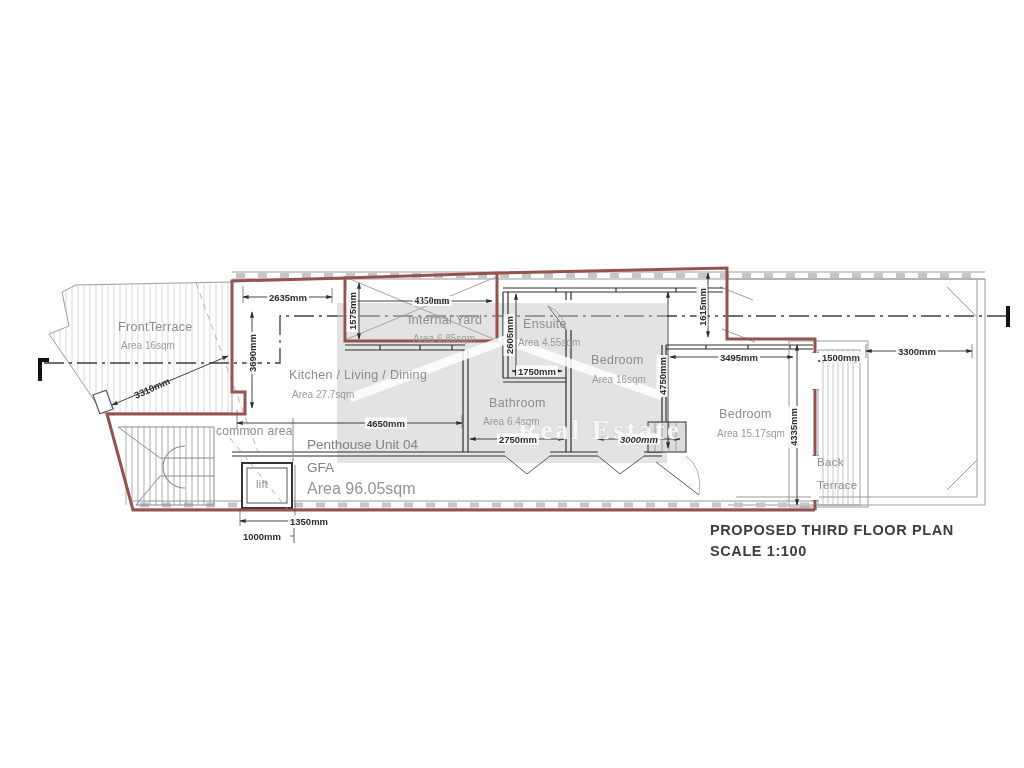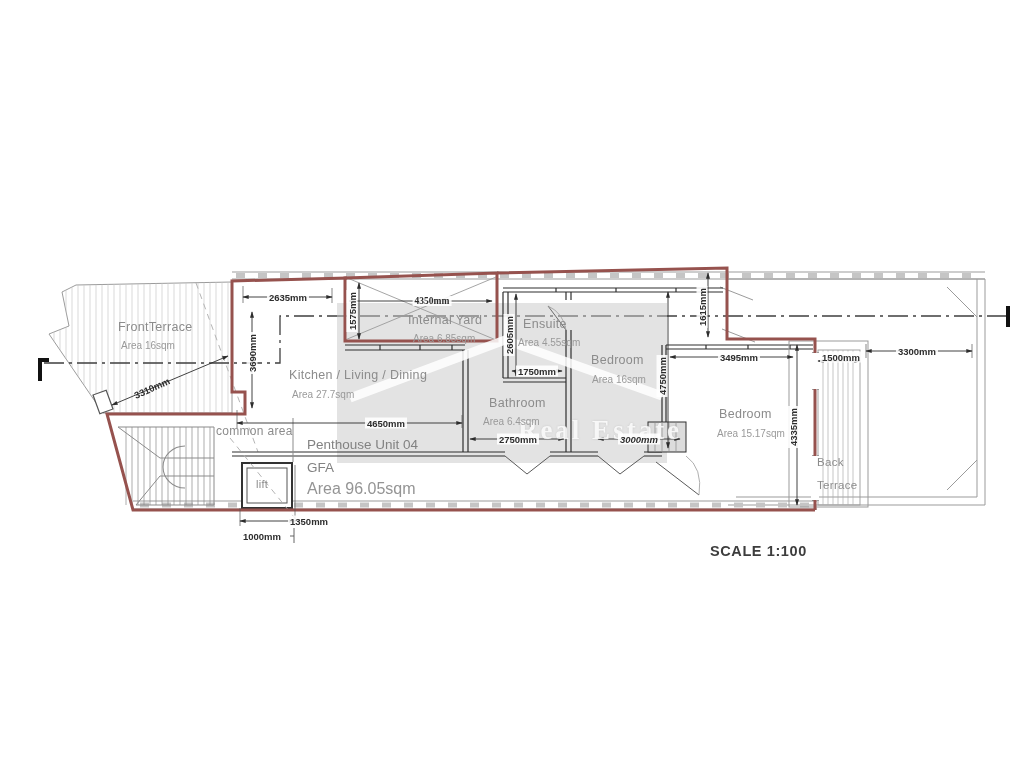--- a/index.html
+++ b/index.html
@@ -238,15 +238,16 @@
 <div class="dim lbl" style="left:639px;top:439px;font-style:italic;">3000mm</div>
 <div class="dim rot lbl" style="left:662px;top:376px;">4750mm</div>
 <div class="dim rot lbl" style="left:702px;top:307px;">1615mm</div>
 <div class="dim lbl" style="left:739px;top:357px;">3495mm</div>
 <div class="dim lbl" style="left:841px;top:357px;">1500mm</div>
 <div class="dim lbl" style="left:917px;top:351px;">3300mm</div>
 <div class="dim rot lbl" style="left:793px;top:427px;">4335mm</div>
 <div class="dim lft lbl" style="left:288px;top:521px;">1350mm</div>
 <div class="dim lbl" style="left:262px;top:536px;">1000mm</div>
 
+<div class="lbl title-line" style="left:710px;top:530px;">PROPOSED THIRD FLOOR PLAN</div>
 <div class="lbl title-line" style="left:710px;top:551px;">SCALE 1:100</div>
 
 </div>
 
 </body></html>

